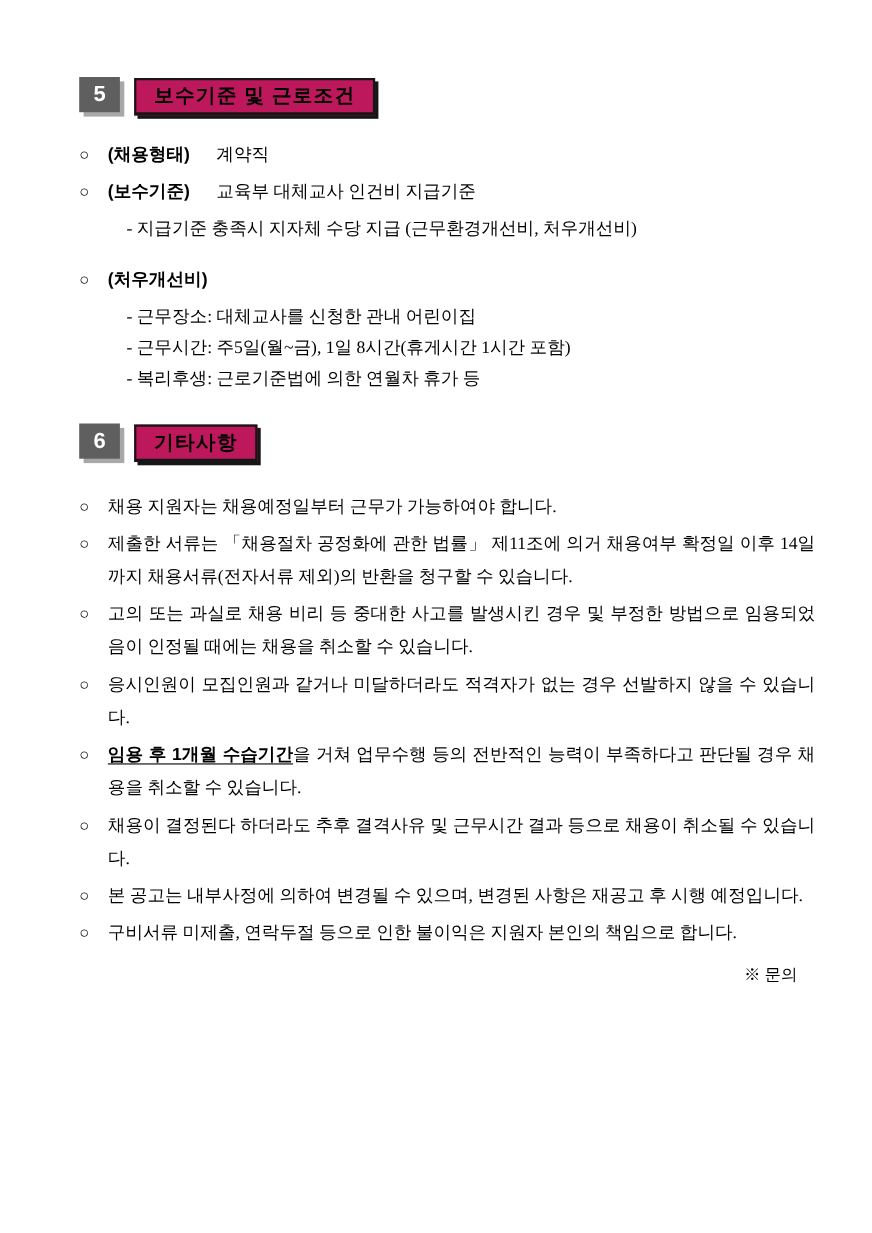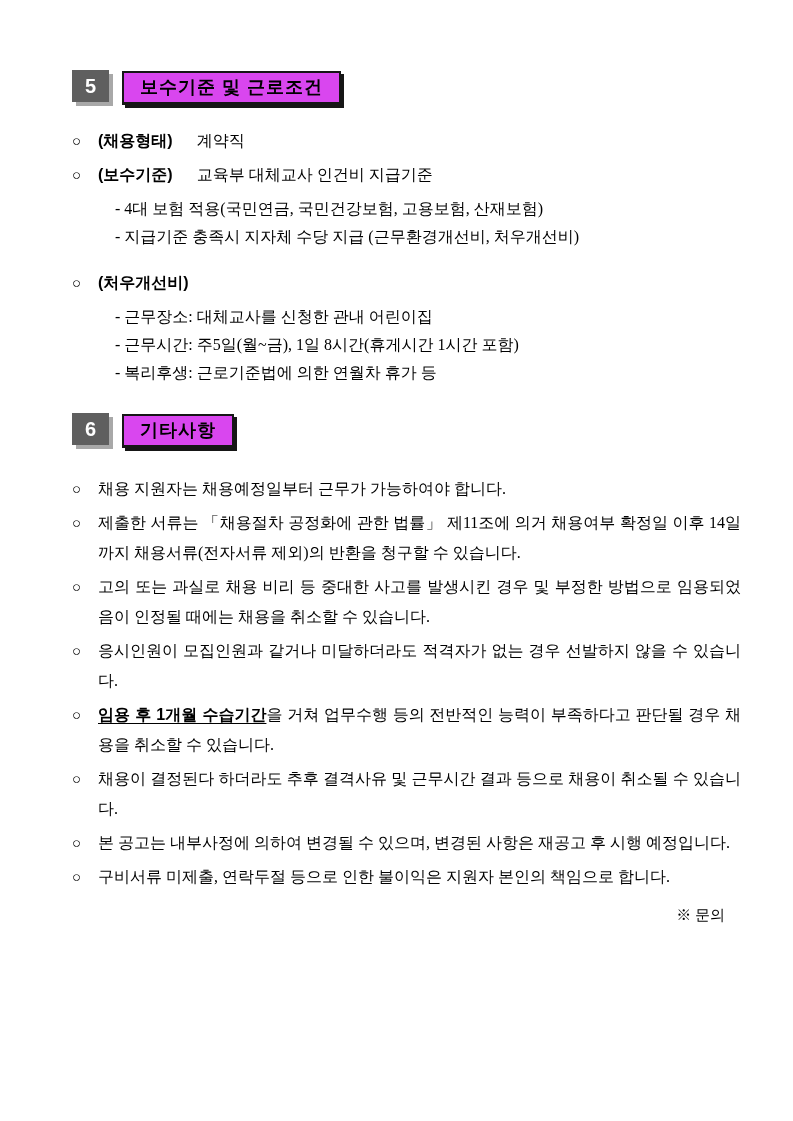--- a/index.html
+++ b/index.html
@@ -32,21 +32,21 @@
     font-family: "Liberation Sans", sans-serif;
     font-weight: bold;
     font-size: 20px;
     display: flex;
     align-items: center;
     justify-content: center;
     box-shadow: 4px 4px 0 #a8a8a8;
     flex: none;
   }
   .sec-title {
-    background: #d946ef;
+    background: #be185d;
     border: 2px solid #161616;
     border-bottom-width: 3px;
     box-shadow: 3px 3px 0 #161616;
     font-family: "Liberation Sans", sans-serif;
     font-weight: bold;
     font-size: 18px;
     letter-spacing: 1px;
     padding: 2px 16px 3px;
     margin-top: 1px;
     white-space: nowrap;
@@ -126,21 +126,20 @@
         <span class="lbl">(채용형태)</span><span>계약직</span>
       </div>
     </div>
 
     <div class="item">
       <span class="marker">○</span>
       <div class="txt">
         <span class="lbl">(보수기준)</span><span>교육부 대체교사 인건비 지급기준</span>
       </div>
     </div>
-    <div class="sub">- 4대 보험 적용(국민연금, 국민건강보험, 고용보험, 산재보험)</div>
     <div class="sub" style="margin-bottom:26px">- 지급기준 충족시 지자체 수당 지급 (근무환경개선비, 처우개선비)</div>
 
     <div class="item">
       <span class="marker">○</span>
       <div class="txt">
         <span class="lbl">(처우개선비)</span>
       </div>
     </div>
     <div class="sub">- 근무장소: 대체교사를 신청한 관내 어린이집</div>
     <div class="sub">- 근무시간: 주5일(월~금), 1일 8시간(휴게시간 1시간 포함)</div>

